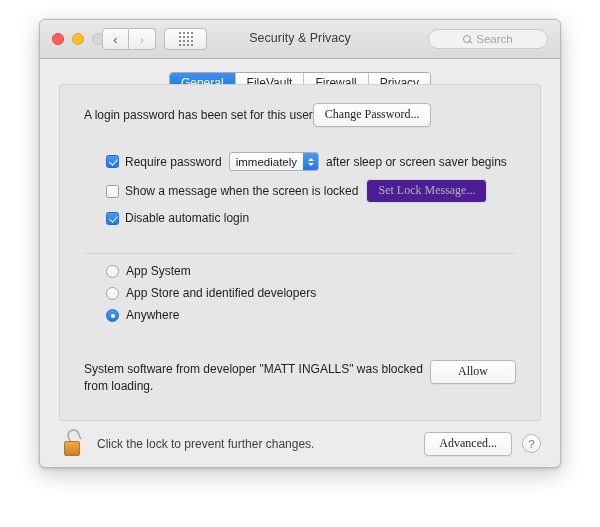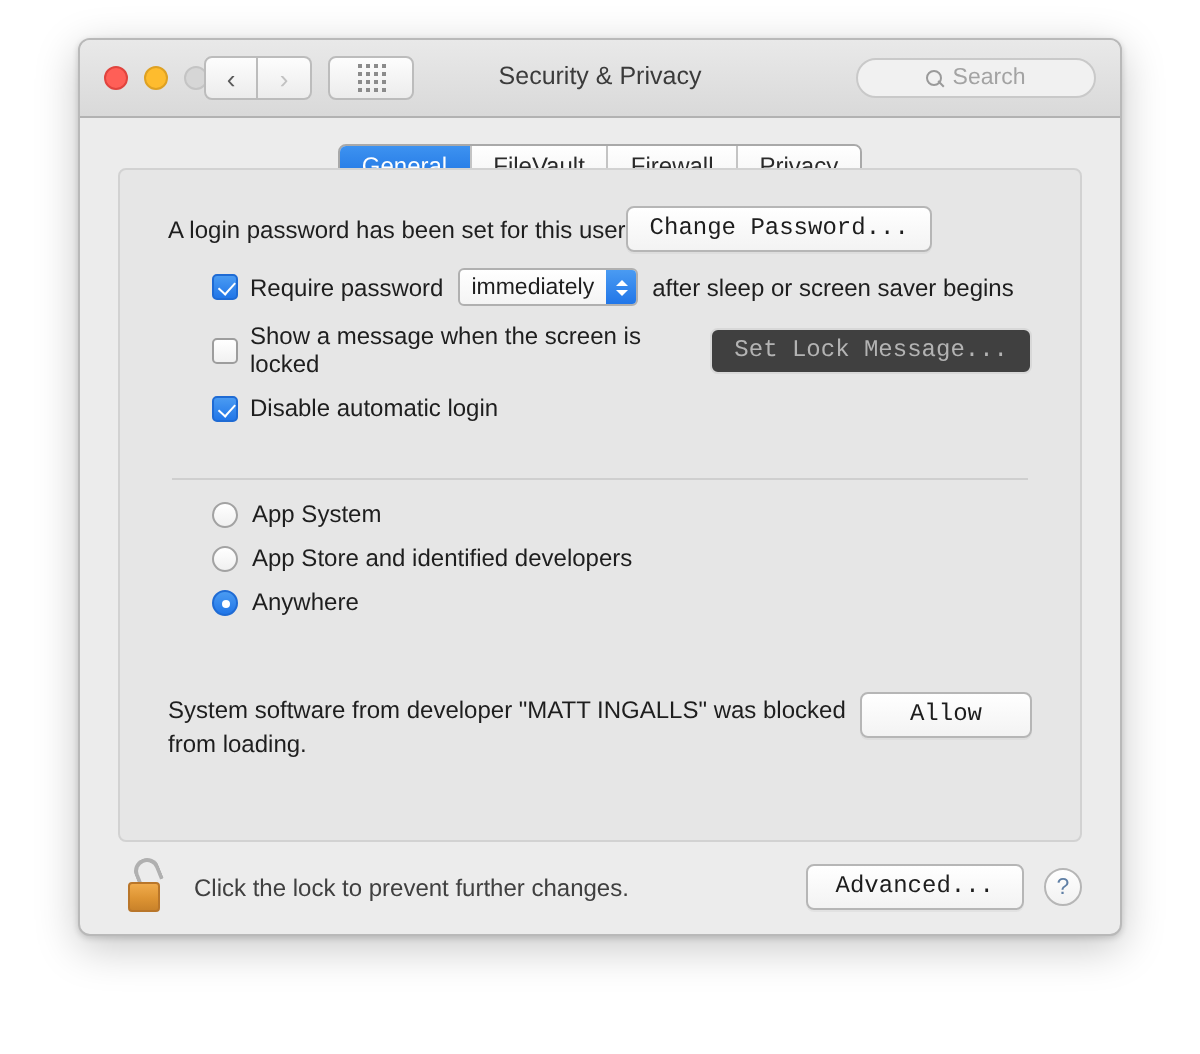--- a/index.html
+++ b/index.html
@@ -106,30 +106,30 @@
     background: #e6e6e6;
     border: 1px solid #d2d2d2;
     border-radius: 4px;
   }
   .pad { padding: 18px 24px 0 24px; }
 
   .row { display: flex; align-items: center; }
   .txt { font-size: 12px; color: #1e1e1e; }
 
   .btn {
-    font-family: Liberation Mono, monospace; font-size: 12px; color: #1d1d1d;
+    font-family: Liberation Serif, serif; font-size: 12px; color: #1d1d1d;
     background: linear-gradient(to bottom, #ffffff, #f3f3f3);
     border: 1px solid #b6b6b6; border-radius: 4px;
     padding: 3px 11px 4px;
     box-shadow: 0 1px 0 rgba(0,0,0,0.04);
     white-space: nowrap;
   }
   .btn.disabled {
     color: #b3b3b3;
-    background: #404040;
+    background: #4c1d95;
     border-color: #d8d8d8;
     box-shadow: none;
   }
 
   .cb {
     width: 13px; height: 13px; border-radius: 2.5px;
     border: 1px solid #9d9d9d;
     background: linear-gradient(to bottom, #ffffff, #f1f1f1);
     margin-right: 6px; flex: none;
     position: relative;
@@ -279,21 +279,21 @@
   </div>
 
   <div class="panel">
     <div class="pad">
 
       <div class="row" style="gap:0;">
         <span class="txt">A login password has been set for this user</span>
         <button class="btn">Change Password...</button>
       </div>
 
-      <div class="row" style="margin-top:8px; margin-left:22px;">
+      <div class="row" style="margin-top:25px; margin-left:22px;">
         <span class="cb on"></span>
         <span class="txt">Require password</span>
         <span class="popup">
           <span class="val">immediately</span>
           <span class="arrows">
               <i class="up"></i>
               <i class="down"></i>
             </span>
         </span>
         <span class="txt">after sleep or screen saver begins</span>

